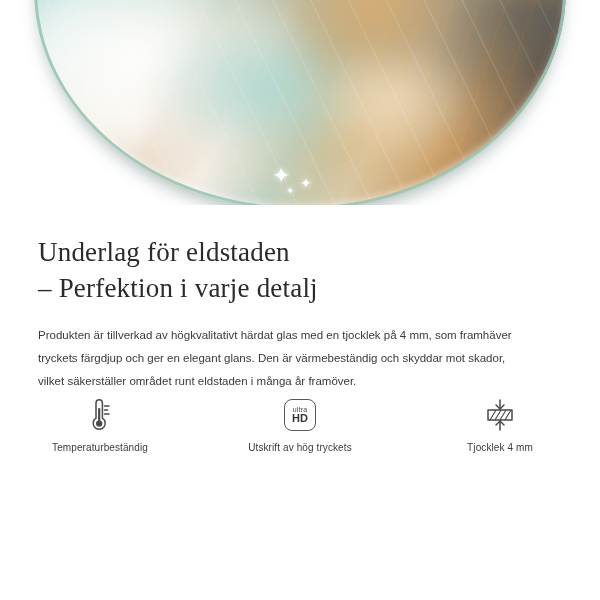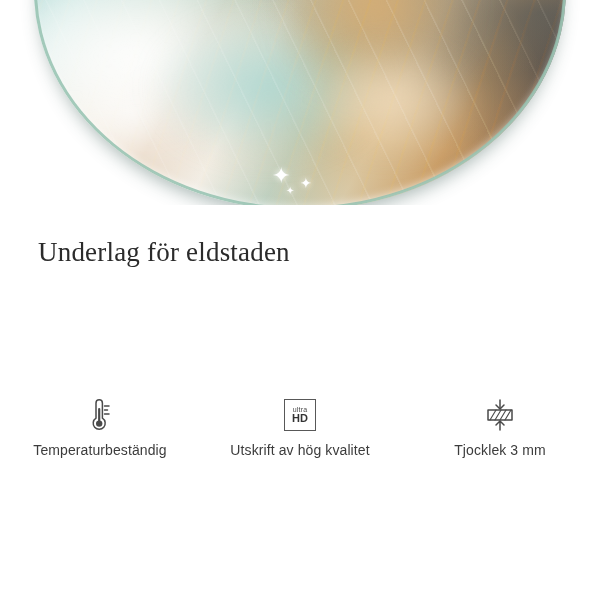--- a/index.html
+++ b/index.html
@@ -173,30 +173,30 @@
   }
   .feature .ico {
     height: 46px;
     display: flex;
     align-items: center;
     justify-content: center;
     color: #4a4a4a;
   }
   .feature .cap {
     margin-top: 4px;
-    font-size: 14px;
+    font-size: 10px;
     color: #3c3c3c;
     text-align: center;
     letter-spacing: .1px;
   }
   .ultrahd {
     width: 30px;
     height: 30px;
     border: 1.6px solid #585858;
-    border-radius: 0;
+    border-radius: 8px;
     display: flex;
     flex-direction: column;
     align-items: center;
     justify-content: center;
     line-height: 1.05;
   }
   .ultrahd .u1 { font-size: 7px; letter-spacing: .2px; color: #4a4a4a; }
   .ultrahd .u2 { font-size: 11px; font-weight: bold; color: #333; }
 </style>
 </head>
@@ -219,21 +219,23 @@
       <div class="disc-edge"></div>
     </div>
     <span class="sparkle sp1">✦</span>
     <span class="sparkle sp2">✦</span>
     <span class="sparkle sp3">✦</span>
   </div>
 
   <div class="content">
     <h1 class="headline">
       <span>Underlag för eldstaden</span>
+      <span class="l2">– Perfektion i varje detalj</span>
     </h1>
+    <p class="body">Produkten är tillverkad av högkvalitativt härdat glas med en tjocklek på 4 mm, som framhäver tryckets färgdjup och ger en elegant glans. Den är värmebeständig och skyddar mot skador, vilket säkerställer området runt eldstaden i många år framöver.</p>
   </div>
 
   <div class="features">
 
     <div class="feature">
       <div class="ico">
         <svg width="34" height="36" viewBox="0 0 34 36" fill="none" stroke="#4a4a4a" stroke-width="1.5" stroke-linecap="round">
           <path d="M13 6a3.2 3.2 0 0 1 6.4 0v15.2a6 6 0 1 1-6.4 0z"></path>
           <circle cx="16.2" cy="26.6" r="3.2" fill="#4a4a4a" stroke="none"></circle>
           <line x1="16.2" y1="12" x2="16.2" y2="25" stroke-width="2.2"></line>
@@ -245,34 +247,34 @@
       <div class="cap">Temperaturbeständig</div>
     </div>
 
     <div class="feature">
       <div class="ico">
         <div class="ultrahd">
           <span class="u1">ultra</span>
           <span class="u2">HD</span>
         </div>
       </div>
-      <div class="cap">Utskrift av hög kvalitet</div>
+      <div class="cap">Utskrift av hög tryckets</div>
     </div>
 
 
 
 
     <div class="feature">
       <div class="ico">
         <svg width="34" height="34" viewBox="0 0 34 34" fill="none" stroke="#4a4a4a" stroke-width="1.5" stroke-linecap="round" stroke-linejoin="round">
           <line x1="17" y1="2" x2="17" y2="10"></line>
           <path d="M13 7l4 4 4-4"></path>
           <line x1="17" y1="32" x2="17" y2="24"></line>
           <path d="M13 27l4-4 4 4"></path>
           <rect x="5" y="12" width="24" height="10"></rect>
           <path d="M7 22l6-10M12 22l6-10M17 22l6-10M22 22l6-10" stroke-width="1.1"></path>
         </svg>
       </div>
-      <div class="cap">Tjocklek 3 mm</div>
+      <div class="cap">Tjocklek 4 mm</div>
     </div>
 
   </div>
 </div>
 
 </body></html>

